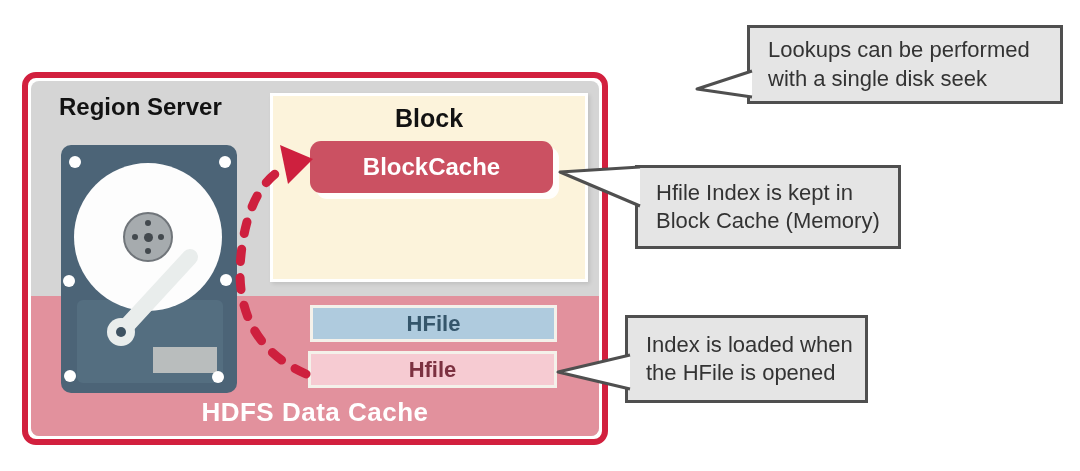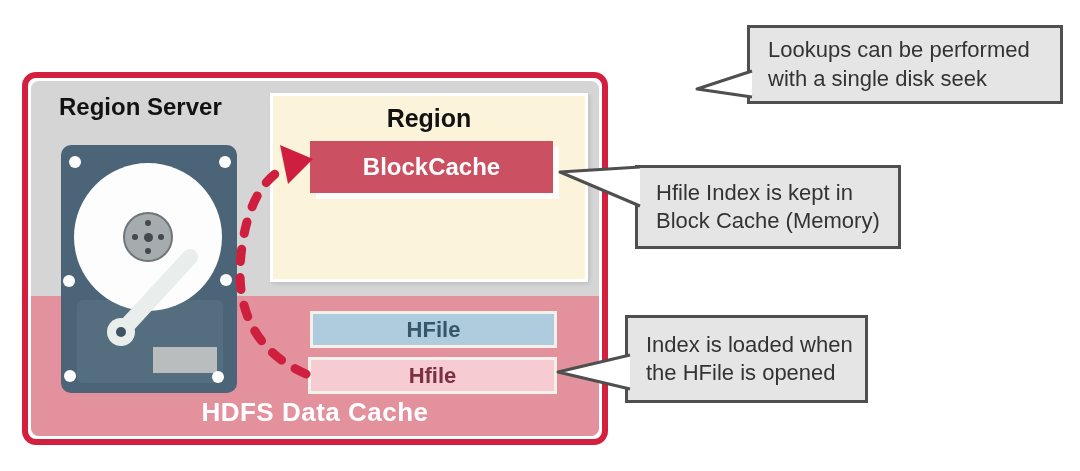--- a/index.html
+++ b/index.html
@@ -60,25 +60,25 @@
     background:#FCF3DB;border:3px solid #ffffff;box-shadow:2px 2px 4px rgba(0,0,0,0.10);
   }
   .region-title{
     position:absolute;left:0;right:0;top:8px;text-align:center;
     font-size:25px;font-weight:bold;color:#121212;
   }
   .mem-box{
     position:absolute;display:flex;align-items:center;justify-content:center;
     font-weight:bold;font-size:24px;box-shadow:6px 6px 0 rgba(255,255,255,0.92);
   }
-  .blockcache{left:310px;top:141px;width:243px;height:52px;background:#CB5162;color:#ffffff;}
+  .blockcache{left:310px;top:141px;width:243px;height:52px;background:#CB5162;color:#ffffff;border-radius:11px;}
   .memstore{left:312px;top:210px;width:241px;height:52px;background:#F7C543;color:#BC8E2C;}
   .file-bar{
     position:absolute;display:flex;align-items:center;justify-content:center;
-    font-weight:bold;font-size:22px;border:3px solid #F4F1EA;margin-top:6px;
+    font-weight:bold;font-size:22px;border:3px solid #F4F1EA;
   }
   .hfile{left:310px;top:305px;width:241px;height:31px;background:#AFCBDE;color:#35566B;}
   .index{left:308px;top:351px;width:243px;height:31px;background:#F6CBD2;color:#7C3140;}
   
   .callout{
     position:absolute;background:#e5e5e5;border:3px solid #4F4F4F;box-sizing:border-box;
     display:flex;flex-direction:column;justify-content:center;
     padding-left:18px;font-size:22px;color:#333333;line-height:1.28;z-index:2;
   }
   .callout-1{left:747px;top:25px;width:316px;height:79px;}
@@ -124,21 +124,21 @@
           <div class="hub-dot hub-s"></div>
           <div class="hub-dot hub-w"></div>
         </div>
       </div>
 
       <div class="hdfs-label">HDFS Data Cache</div>
     </div>
   </div>
 
   <div class="region-box">
-    <div class="region-title">Region</div>
+    <div class="region-title">Block</div>
   </div>
 
   <div class="mem-box blockcache">BlockCache</div>
 
   <div class="file-bar hfile">HFile</div>
   <div class="file-bar index">Hfile</div>
 
   <div class="callout callout-1">
     <span>Lookups can be performed</span>
     <span>with a single disk seek</span>

